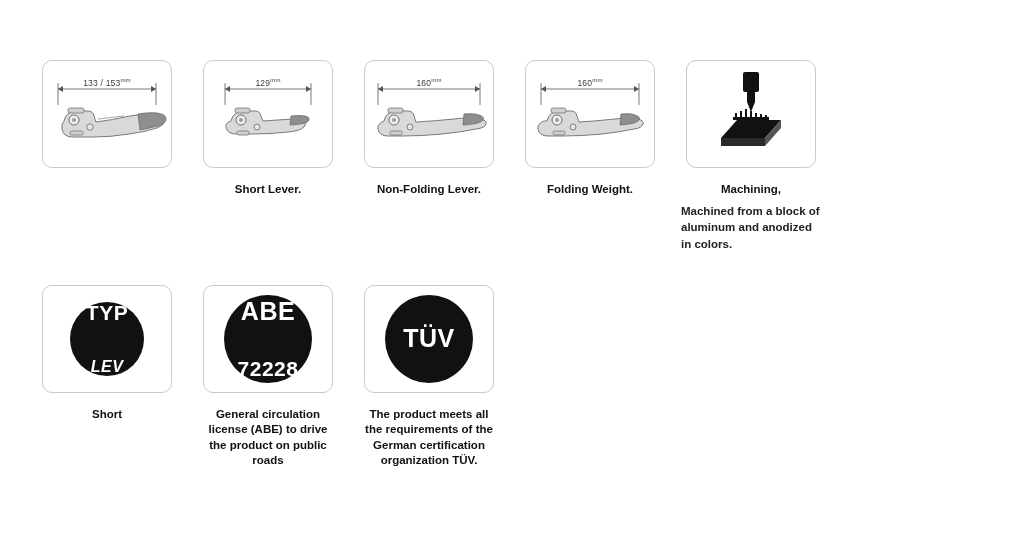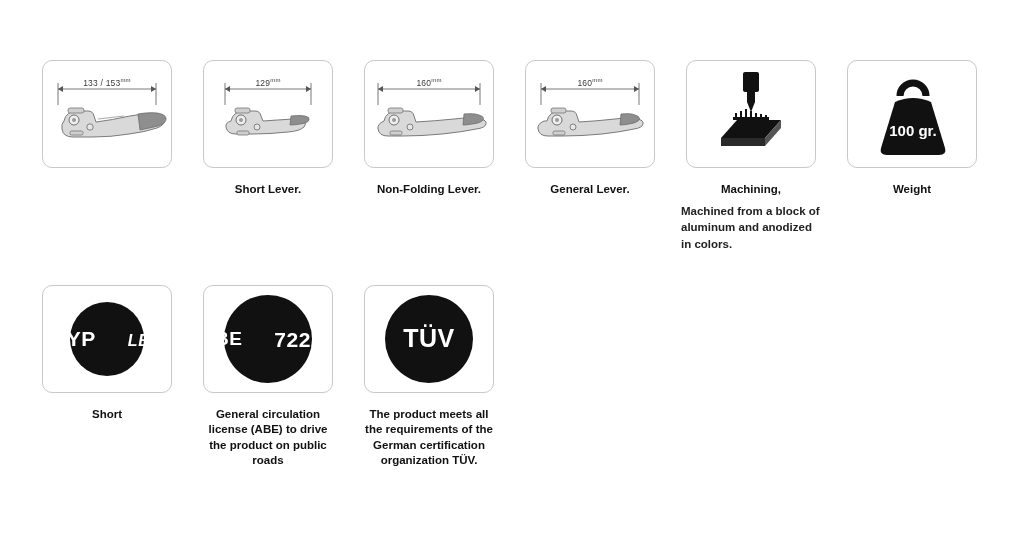--- a/index.html
+++ b/index.html
@@ -87,21 +87,21 @@
   .lever-svg {
     display: block;
   }
   .badge-circle {
     width: 74px;
     height: 74px;
     border-radius: 50%;
     background: #111111;
     color: #ffffff;
     display: flex;
-    flex-direction: row;
+    flex-direction: column;
     align-items: center;
     justify-content: center;
     line-height: 1;
     gap: 32px;
   }
   .badge-circle.wide {
     width: 88px;
     height: 88px;
   }
   .badge-line1 {
@@ -110,21 +110,21 @@
     letter-spacing: .5px;
   }
   .badge-line2 {
     font-size: 16px;
     font-weight: bold;
     margin-top: 4px;
     letter-spacing: .5px;
     font-style: italic;
   }
   .abe-line1 {
-    font-size: 19px;
+    font-size: 25px;
     font-weight: bold;
     letter-spacing: .5px;
   }
   .abe-line2 {
     font-size: 21px;
     font-weight: bold;
     margin-top: 2px;
     letter-spacing: .5px;
   }
   .tuv-text {
@@ -245,21 +245,21 @@
               <path d="M18 46 q2 -10 14 -10 h10 q5 0 6 5 l2 6 q18 -1 36 -3 q14 -2 22 0 q7 1 6 5 q-1 4 -9 5 q-14 3 -32 5 q-20 2 -40 2 h-14 q-9 0 -10 -7 q-1 -5 6 -8 z" fill="#d9d9d9" stroke="#7a7a7a" stroke-width="1"></path>
               <path d="M92 39 q10 -1 14 1 q6 2 4 5 q-2 3 -10 4 q-5 1 -9 1 z" fill="#8e8e8e" stroke="#6d6d6d" stroke-width="0.8"></path>
               <circle cx="28" cy="45" r="5" fill="#efefef" stroke="#6f6f6f" stroke-width="1"></circle>
               <circle cx="28" cy="45" r="2" fill="#9a9a9a" stroke="none"></circle>
               <circle cx="44" cy="52" r="3" fill="#e6e6e6" stroke="#777" stroke-width="0.9"></circle>
               <rect x="22" y="33" width="15" height="5" rx="2" fill="#cfcfcf" stroke="#777" stroke-width="0.8"></rect>
               <rect x="24" y="56" width="12" height="4" rx="1.6" fill="#cfcfcf" stroke="#777" stroke-width="0.8"></rect>
             </g>
           </svg>
         </div>
-        <div class="caption">General Lever.</div>
+        <div class="caption">Folding Weight.</div>
       </div>
 
       <div class="cell">
         <div class="card">
           <svg width="96" height="92" viewBox="0 0 96 92">
             <rect x="40" y="4" width="16" height="20" rx="2" fill="#111"></rect>
             <rect x="44" y="24" width="8" height="10" fill="#111"></rect>
             <path d="M44 34 l4 10 l4 -10 z" fill="#111"></path>
             <g fill="#111">
               <rect x="30" y="49" width="36" height="3"></rect>
@@ -273,30 +273,20 @@
             </g>
             <path d="M18 70 l16 -18 h44 l-16 18 z" fill="#111"></path>
             <path d="M18 70 h44 v8 h-44 z" fill="#2a2a2a"></path>
             <path d="M62 70 l16 -18 v8 l-16 18 z" fill="#555"></path>
           </svg>
         </div>
         <div class="caption">Machining,</div>
         <div class="subcaption">Machined from a block of aluminum and anodized in colors.</div>
       </div>
 
-      <div class="cell">
-        <div class="card">
-          <svg width="98" height="96" viewBox="0 0 98 96">
-            <path d="M37 30 a13 13 0 1 1 26 0" fill="none" stroke="#111" stroke-width="7"></path>
-            <path d="M32 36 q18 -8 36 0 l14 46 q2 7 -6 7 h-52 q-8 0 -6 -7 z" fill="#111"></path>
-            <text class="weight-text" x="50" y="70" text-anchor="middle">100 gr.</text>
-          </svg>
-        </div>
-        <div class="caption">Weight</div>
-      </div>
 
     </div>
 
     <div class="row row-2">
 
       <div class="cell">
         <div class="card">
           <div class="badge-circle">
             <span class="badge-line1">TYP</span>
             <span class="badge-line2">LEV</span>

